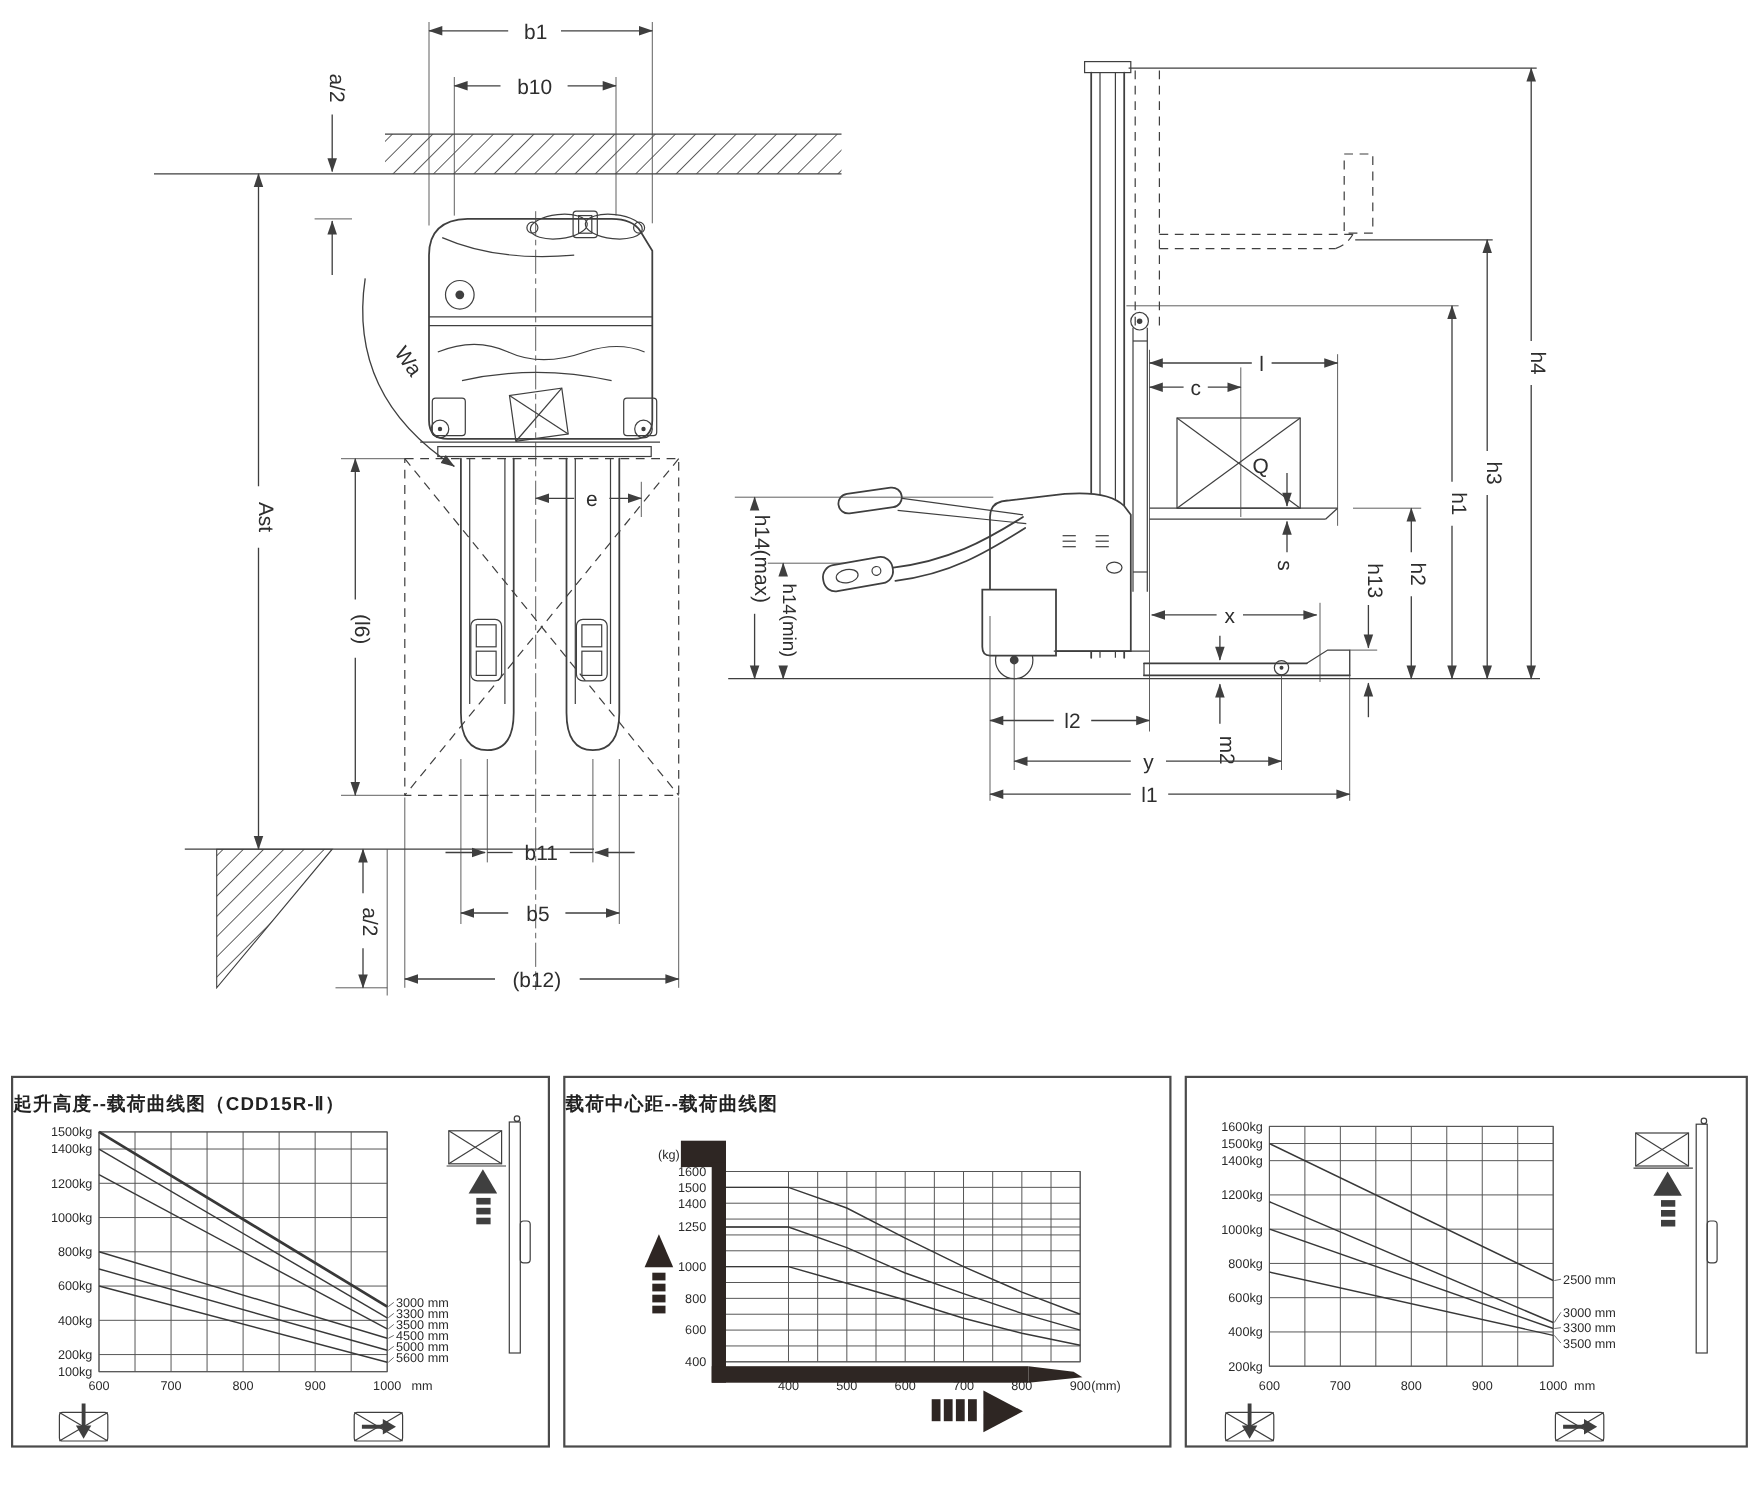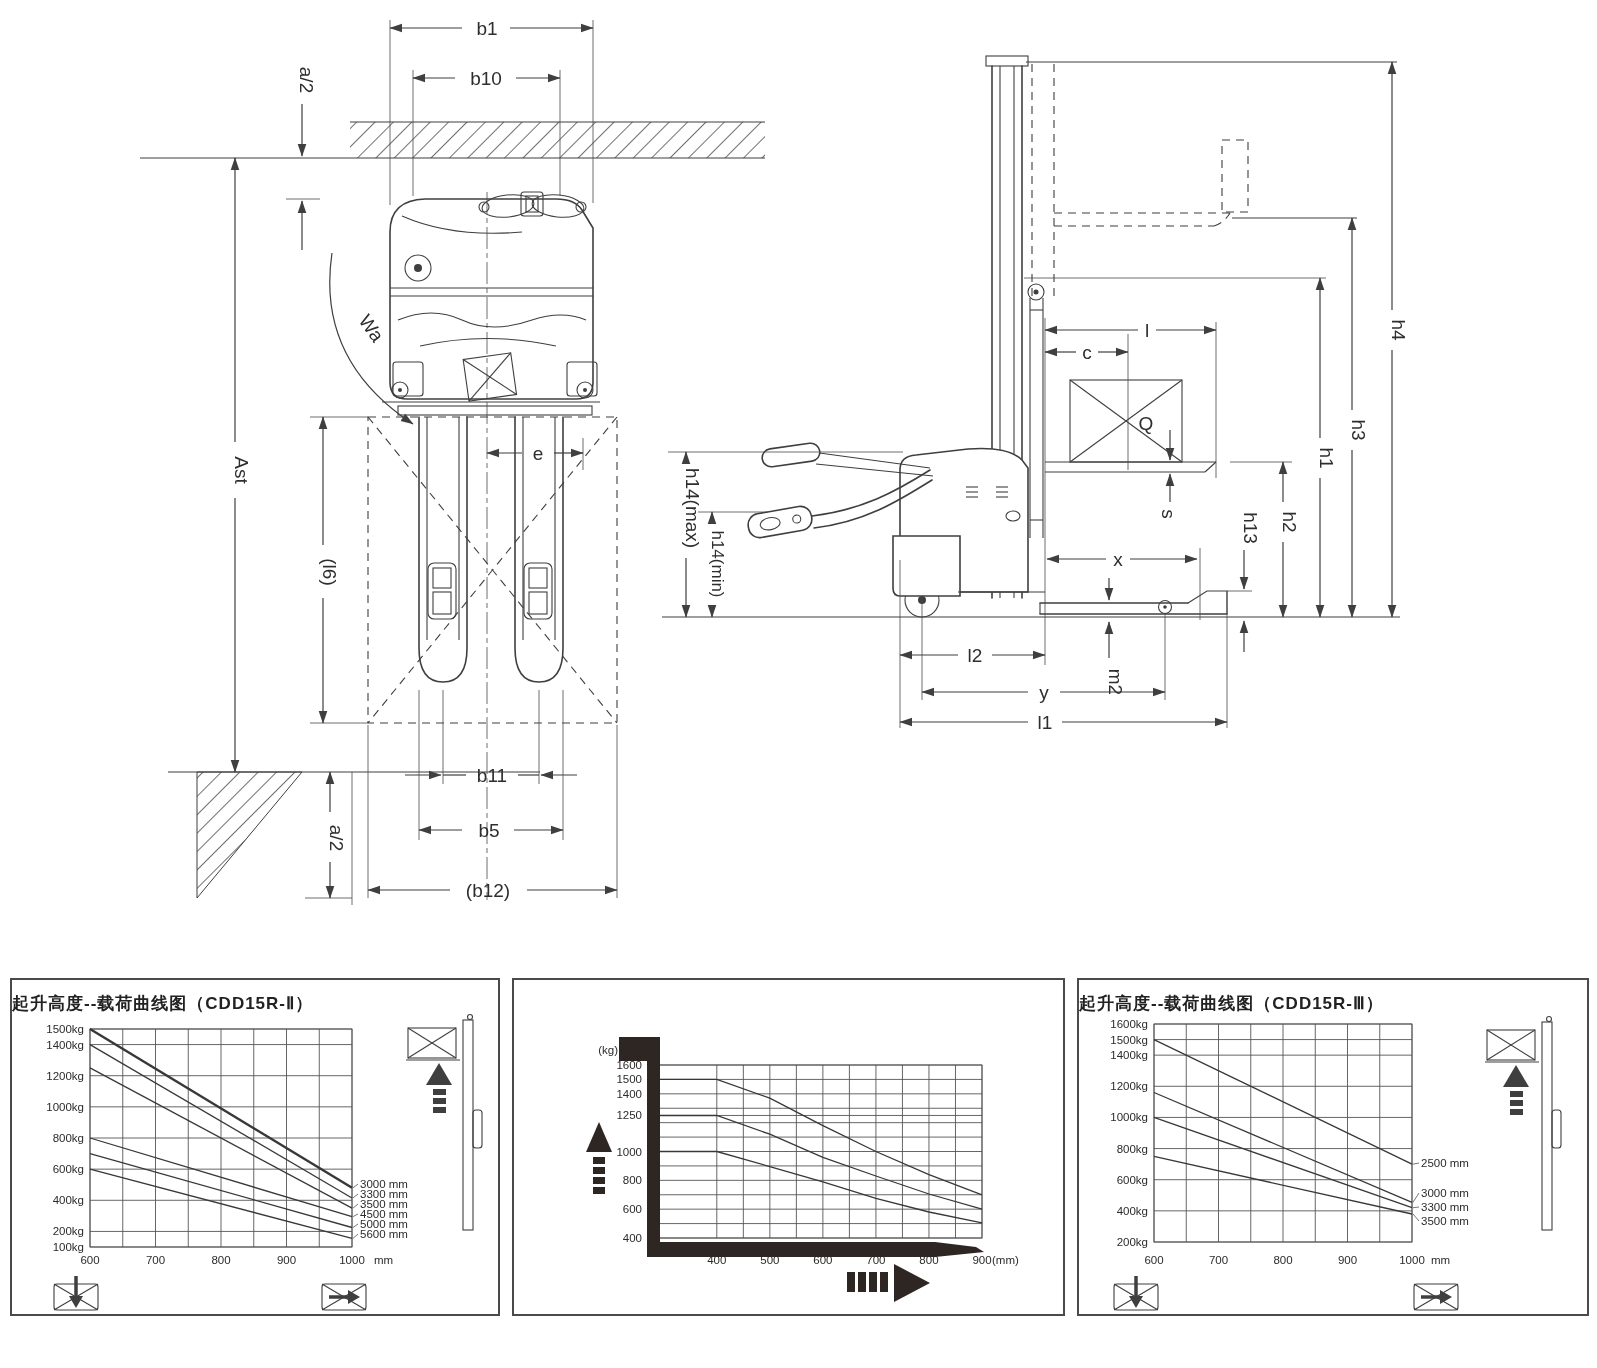--- a/index.html
+++ b/index.html
@@ -394,20 +394,21 @@
         <rect class="ln2" x="310" y="304" width="44" height="26" rx="3" fill="#fff"></rect>
         <line class="ln2" x1="310" y1="304" x2="354" y2="330"></line>
           <line class="ln2" x1="354" y1="304" x2="310" y2="330"></line>
         <line x1="317" y1="317" x2="338" y2="317" stroke="#3f3f3f" stroke-width="3.5"></line>
         <polygon points="336,310 336,324 348,317" fill="#3f3f3f"></polygon>
       </g>
     </svg>
   </div>
 
   <div class="panel" style="left:512px;top:978px;width:549px;height:334px;">
+    <div class="ptitle">载荷中心距--载荷曲线图</div>
     <svg class="chart" id="c1" width="549" height="334" viewBox="0 0 549 334">
         <line x1="145" y1="85" x2="468" y2="85" class="grid"></line>
         <line x1="145" y1="99.41666666666667" x2="468" y2="99.41666666666667" class="grid"></line>
         <line x1="145" y1="113.83333333333333" x2="468" y2="113.83333333333333" class="grid"></line>
         <line x1="145" y1="135.45833333333334" x2="468" y2="135.45833333333334" class="grid"></line>
         <line x1="145" y1="171.5" x2="468" y2="171.5" class="grid"></line>
         <line x1="145" y1="200.33333333333331" x2="468" y2="200.33333333333331" class="grid"></line>
         <line x1="145" y1="229.16666666666669" x2="468" y2="229.16666666666669" class="grid"></line>
         <line x1="145" y1="258" x2="468" y2="258" class="grid"></line>
         <line x1="145" y1="243.58333333333331" x2="468" y2="243.58333333333331" class="grid"></line>
@@ -466,21 +467,20 @@
         <rect x="333" y="292" width="8" height="20"></rect>
           <rect x="344" y="292" width="8" height="20"></rect>
         <rect x="355" y="292" width="8" height="20"></rect>
           <rect x="366" y="292" width="8" height="20"></rect>
         <polygon points="380,284 380,322 416,303"></polygon>
       </g>
     </svg>
   </div>
 
   <div class="panel" style="left:1077px;top:978px;width:508px;height:334px;">
-    <div class="ptitle">起升高度--载荷曲线图（CDD15R-Ⅲ）</div>
     <svg class="chart" id="c2" width="508" height="334" viewBox="0 0 508 334">
         <line x1="75" y1="44" x2="333" y2="44" class="grid"></line>
         <line x1="75" y1="59.57142857142857" x2="333" y2="59.57142857142857" class="grid"></line>
         <line x1="75" y1="75.14285714285714" x2="333" y2="75.14285714285714" class="grid"></line>
         <line x1="75" y1="106.28571428571428" x2="333" y2="106.28571428571428" class="grid"></line>
         <line x1="75" y1="137.42857142857142" x2="333" y2="137.42857142857142" class="grid"></line>
         <line x1="75" y1="168.57142857142856" x2="333" y2="168.57142857142856" class="grid"></line>
         <line x1="75" y1="199.71428571428572" x2="333" y2="199.71428571428572" class="grid"></line>
         <line x1="75" y1="230.85714285714283" x2="333" y2="230.85714285714283" class="grid"></line>
         <line x1="75" y1="262" x2="333" y2="262" class="grid"></line>

